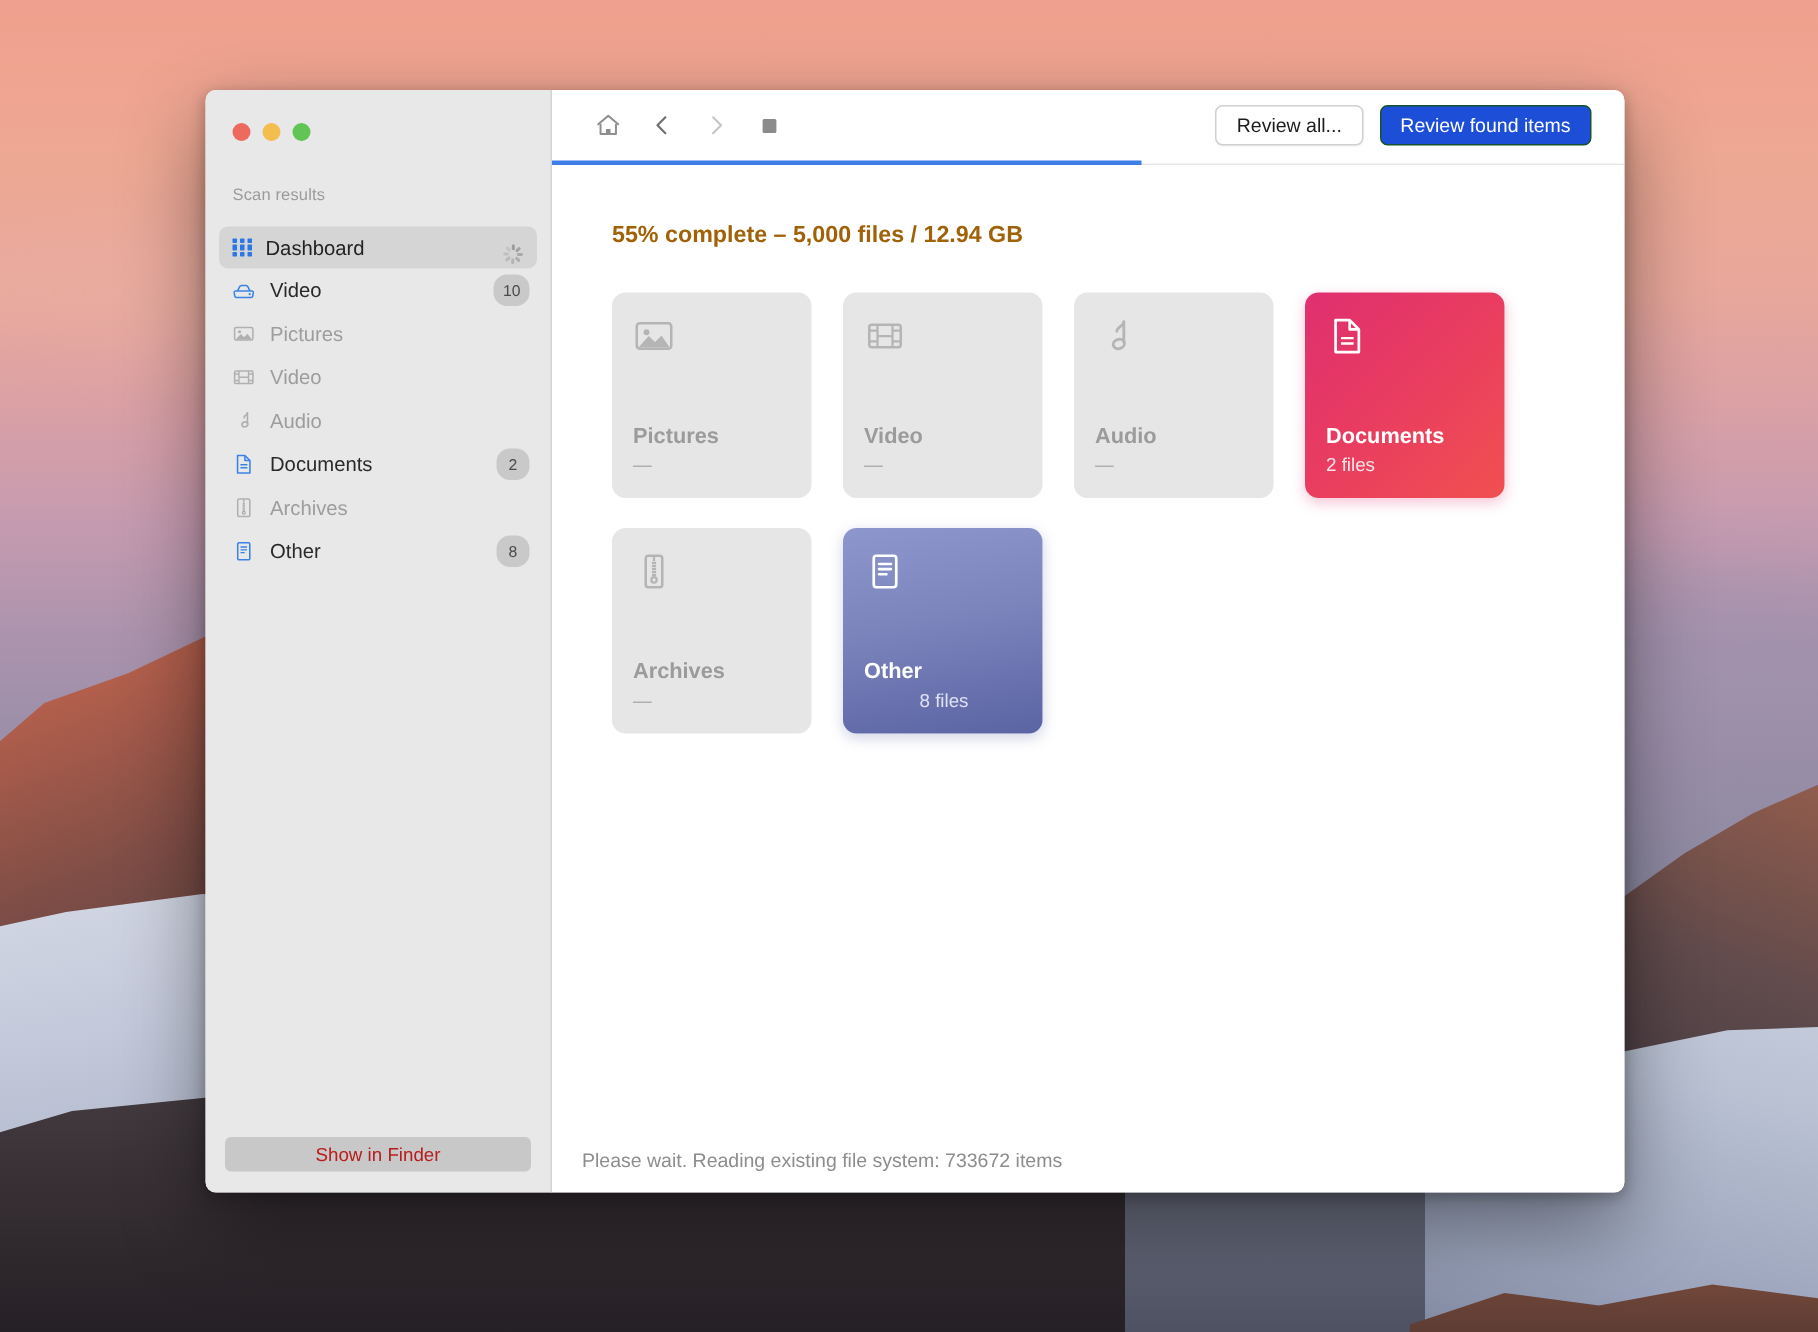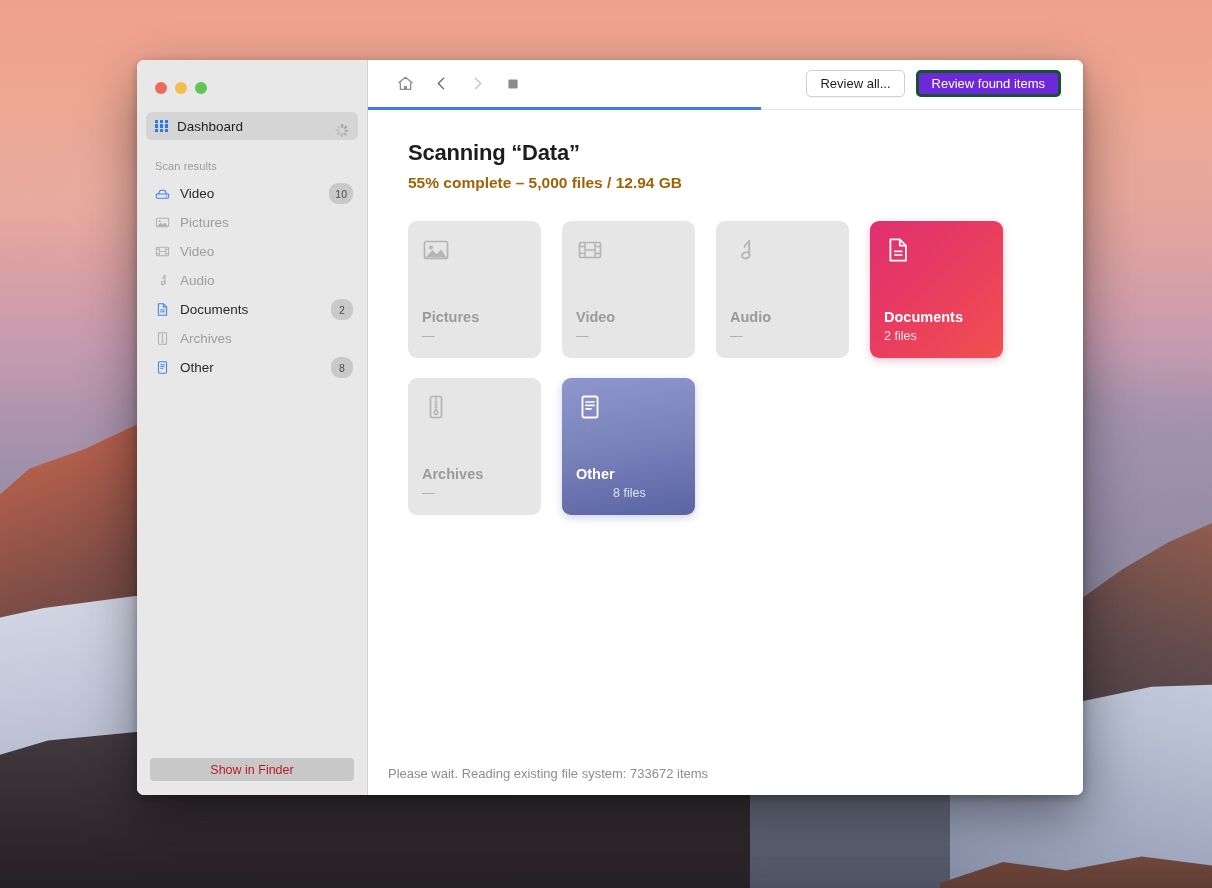--- a/index.html
+++ b/index.html
@@ -229,22 +229,22 @@
     cursor: pointer;
     font-family: "Liberation Sans", sans-serif;
   }
   #recover-all-btn {
     background: #ffffff;
     border: 1px solid #d0d0d0;
     color: #1c1c1c;
     box-shadow: 0 1px 1px rgba(0,0,0,.04);
   }
   #review-found-btn {
-    background: #6d28d9;
-    border: 3px solid #14532d;
+    background: #1d4ed8;
+    border: 1px solid #14532d;
     color: #ffffff;
   }
 
   #content {
     flex: 1;
     padding: 30px 0 0 40px;
     position: relative;
   }
   #scan-title {
     font-size: 22px;
@@ -321,20 +321,22 @@
   <div id="app-window">
 
     <div id="sidebar">
 
       <div id="traffic-lights">
         <div class="light" id="light-close"></div>
         <div class="light" id="light-min"></div>
         <div class="light" id="light-max"></div>
       </div>
 
+      <div id="scan-results-label">Scan results</div>
+
       <div id="dashboard-row">
         <span class="grid-icon">
           <i></i>
             <i></i>
             <i></i>
             <i></i>
             <i></i>
             <i></i>
             <i></i>
             <i></i>
@@ -346,22 +348,20 @@
           <i style="transform:translate(-50%,-50%) rotate(45deg);  opacity:.85"></i>
           <i style="transform:translate(-50%,-50%) rotate(90deg);  opacity:.75"></i>
           <i style="transform:translate(-50%,-50%) rotate(135deg); opacity:.65"></i>
           <i style="transform:translate(-50%,-50%) rotate(180deg); opacity:.55"></i>
           <i style="transform:translate(-50%,-50%) rotate(225deg); opacity:.45"></i>
           <i style="transform:translate(-50%,-50%) rotate(270deg); opacity:.35"></i>
           <i style="transform:translate(-50%,-50%) rotate(315deg); opacity:.28"></i>
         </span>
       </div>
 
-      <div id="scan-results-label">Scan results</div>
-
       <div class="nav-item">
         <span class="nav-icon">
           <svg width="15" height="15" viewBox="0 0 16 16">
               <path d="M2.2 8.6h11.6a1 1 0 0 1 1 1.1l-.4 2.4a1.2 1.2 0 0 1-1.2 1H2.8a1.2 1.2 0 0 1-1.2-1l-.4-2.4a1 1 0 0 1 1-1.1z" fill="none" stroke="#3b82e8" stroke-width="1.1"></path>
               <path d="M3.6 8.5 5.1 5.4a1.3 1.3 0 0 1 1.2-.8h3.4a1.3 1.3 0 0 1 1.2.8l1.5 3.1" fill="none" stroke="#3b82e8" stroke-width="1.1"></path>
               <circle cx="12.2" cy="10.8" r=".8" fill="#3b82e8"></circle>
             </svg>
         </span>
         <span class="nav-label">Video</span>
         <span class="badge">10</span>
@@ -470,21 +470,20 @@
 
         <button class="top-btn" id="recover-all-btn">Review all...</button>
         <button class="top-btn" id="review-found-btn" style="margin-left:11px">Review found items</button>
       </div>
 
       <div id="progress-track">
         <div id="progress-fill" style="width: 55%;"></div>
       </div>
 
       <div id="content">
-        <div id="scan-title">Scanning “Data”</div>
         <div id="scan-subtitle">55% complete – 5,000 files / 12.94 GB</div>
 
         <div id="tiles">
 
           <div class="tile empty">
             <div class="tile-icon">
               <svg width="28" height="28" viewBox="0 0 28 28">
                   <rect x="2.5" y="5.5" width="23" height="17" rx="2" fill="none" stroke="#b5b5b5" stroke-width="1.7"></rect>
                   <circle cx="9" cy="11.5" r="2" fill="#b5b5b5"></circle>
                   <path d="M3.6 21.6 10.5 14l4.2 4 4.3-4.4 5.5 8z" fill="#b5b5b5"></path>

